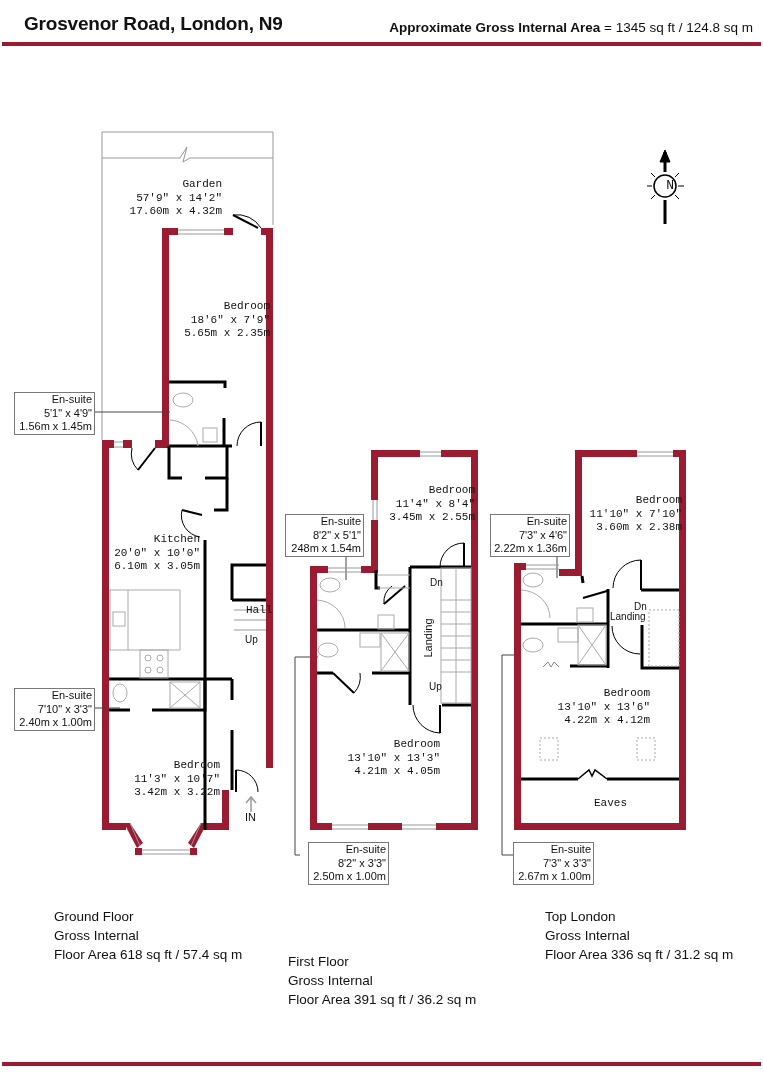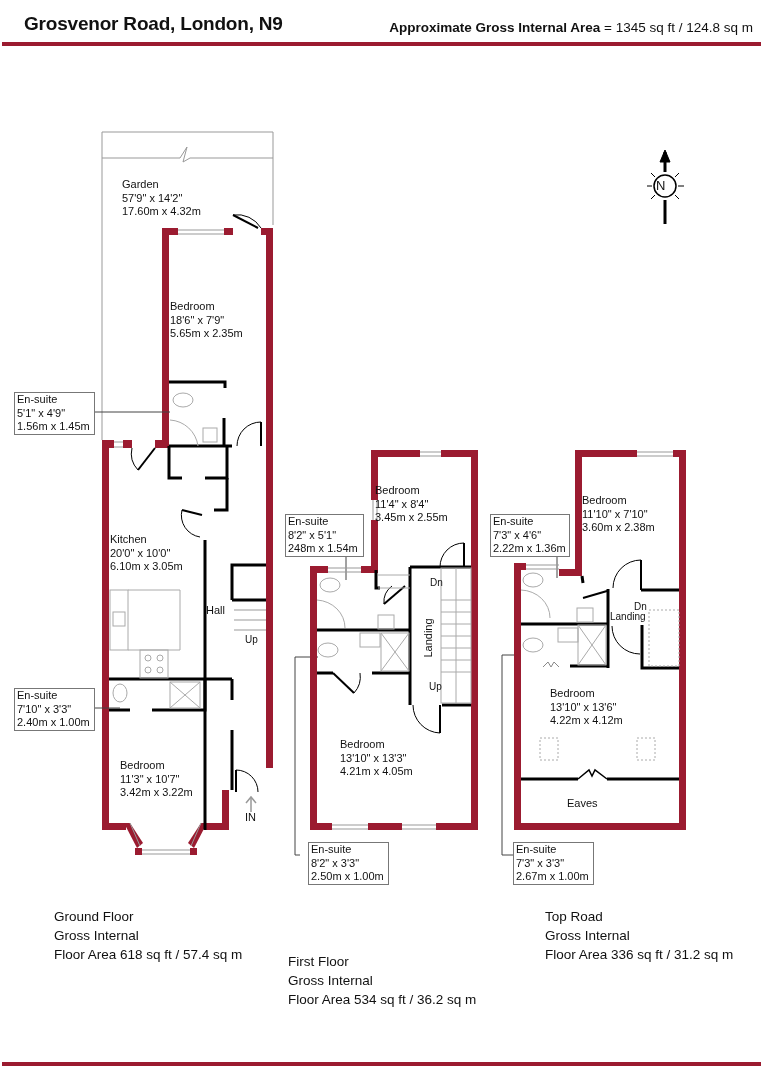--- a/index.html
+++ b/index.html
@@ -2,22 +2,22 @@
 <html><head>
 <meta charset="utf-8">
 <style>
   html, body { margin:0; padding:0; background:#ffffff; }
   body { width:763px; height:1080px; position:relative; overflow:hidden; font-family:"Liberation Sans", sans-serif; color:#111; }
   .hdr-title { position:absolute; left:24px; top:13px; font-size:19px; font-weight:bold; letter-spacing:-0.2px; }
   .hdr-area { position:absolute; right:10px; top:20px; font-size:13.5px; }
   .hdr-area b { font-weight:bold; }
   .rule { position:absolute; left:2px; width:759px; height:4px; background:#9b1b30; }
   .plan { position:absolute; left:0; top:0; width:763px; height:1080px; }
-  .lbl { position:absolute; text-align:left; font-size:11px; line-height:13.5px; color:#111; }
-  .callout { position:absolute; border:1px solid #777; background:#fff; text-align:left; font-size:11px; line-height:13.5px; padding:0 2px; }
+  .lbl { position:absolute; text-align:right; font-size:11px; line-height:13.5px; color:#111;font-family:Liberation Mono, monospace; }
+  .callout { position:absolute; border:1px solid #777; background:#fff; text-align:right; font-size:11px; line-height:13.5px; padding:0 2px; }
   .vert { position:absolute; font-size:11px; transform:rotate(-90deg); transform-origin:center; }
   .small { position:absolute; font-size:10px; }
   .footer { position:absolute; top:907px; font-size:13.5px; line-height:19px; }
 </style>
 </head>
 <body>
 
 <div class="hdr-title">Grosvenor Road, London, N9</div>
 <div class="hdr-area">
   <b>Approximate Gross Internal Area</b>
@@ -280,21 +280,21 @@
 <div class="callout" style="left:14px; top:392px; width:75px;">
   <div>En-suite</div>
   <div>5'1" x 4'9"</div>
   <div>1.56m x 1.45m</div>
 </div>
 <div class="lbl" style="left:110px; top:533px; width:90px;">
   <div>Kitchen</div>
   <div>20'0" x 10'0"</div>
   <div>6.10m x 3.05m</div>
 </div>
-<div class="lbl" style="left:206px; top:604px; width:24px;">Hall</div>
+<div class="lbl" style="left:206px; top:604px; width:24px;padding-left:40px;">Hall</div>
 <div class="small" style="left:245px; top:634px;">Up</div>
 <div class="callout" style="left:14px; top:688px; width:75px;">
   <div>En-suite</div>
   <div>7'10" x 3'3"</div>
   <div>2.40m x 1.00m</div>
 </div>
 <div class="lbl" style="left:120px; top:759px; width:100px;">
   <div>Bedroom</div>
   <div>11'3" x 10'7"</div>
   <div>3.42m x 3.22m</div>
@@ -350,21 +350,21 @@
 </div>
 
 <div class="footer" style="left:54px;">
   <div>Ground Floor</div>
   <div>Gross Internal</div>
   <div>Floor Area 618 sq ft / 57.4 sq m</div>
 </div>
 <div class="footer" style="left:288px;margin-top:45px;">
   <div>First Floor</div>
   <div>Gross Internal</div>
-  <div>Floor Area 534 sq ft / 36.2 sq m</div>
+  <div>Floor Area 391 sq ft / 36.2 sq m</div>
 </div>
 <div class="footer" style="left:545px;">
-  <div>Top Road</div>
+  <div>Top London</div>
   <div>Gross Internal</div>
   <div>Floor Area 336 sq ft / 31.2 sq m</div>
 </div>
 
 <div class="rule" style="top:1062px;"></div>
 
 </body></html>

